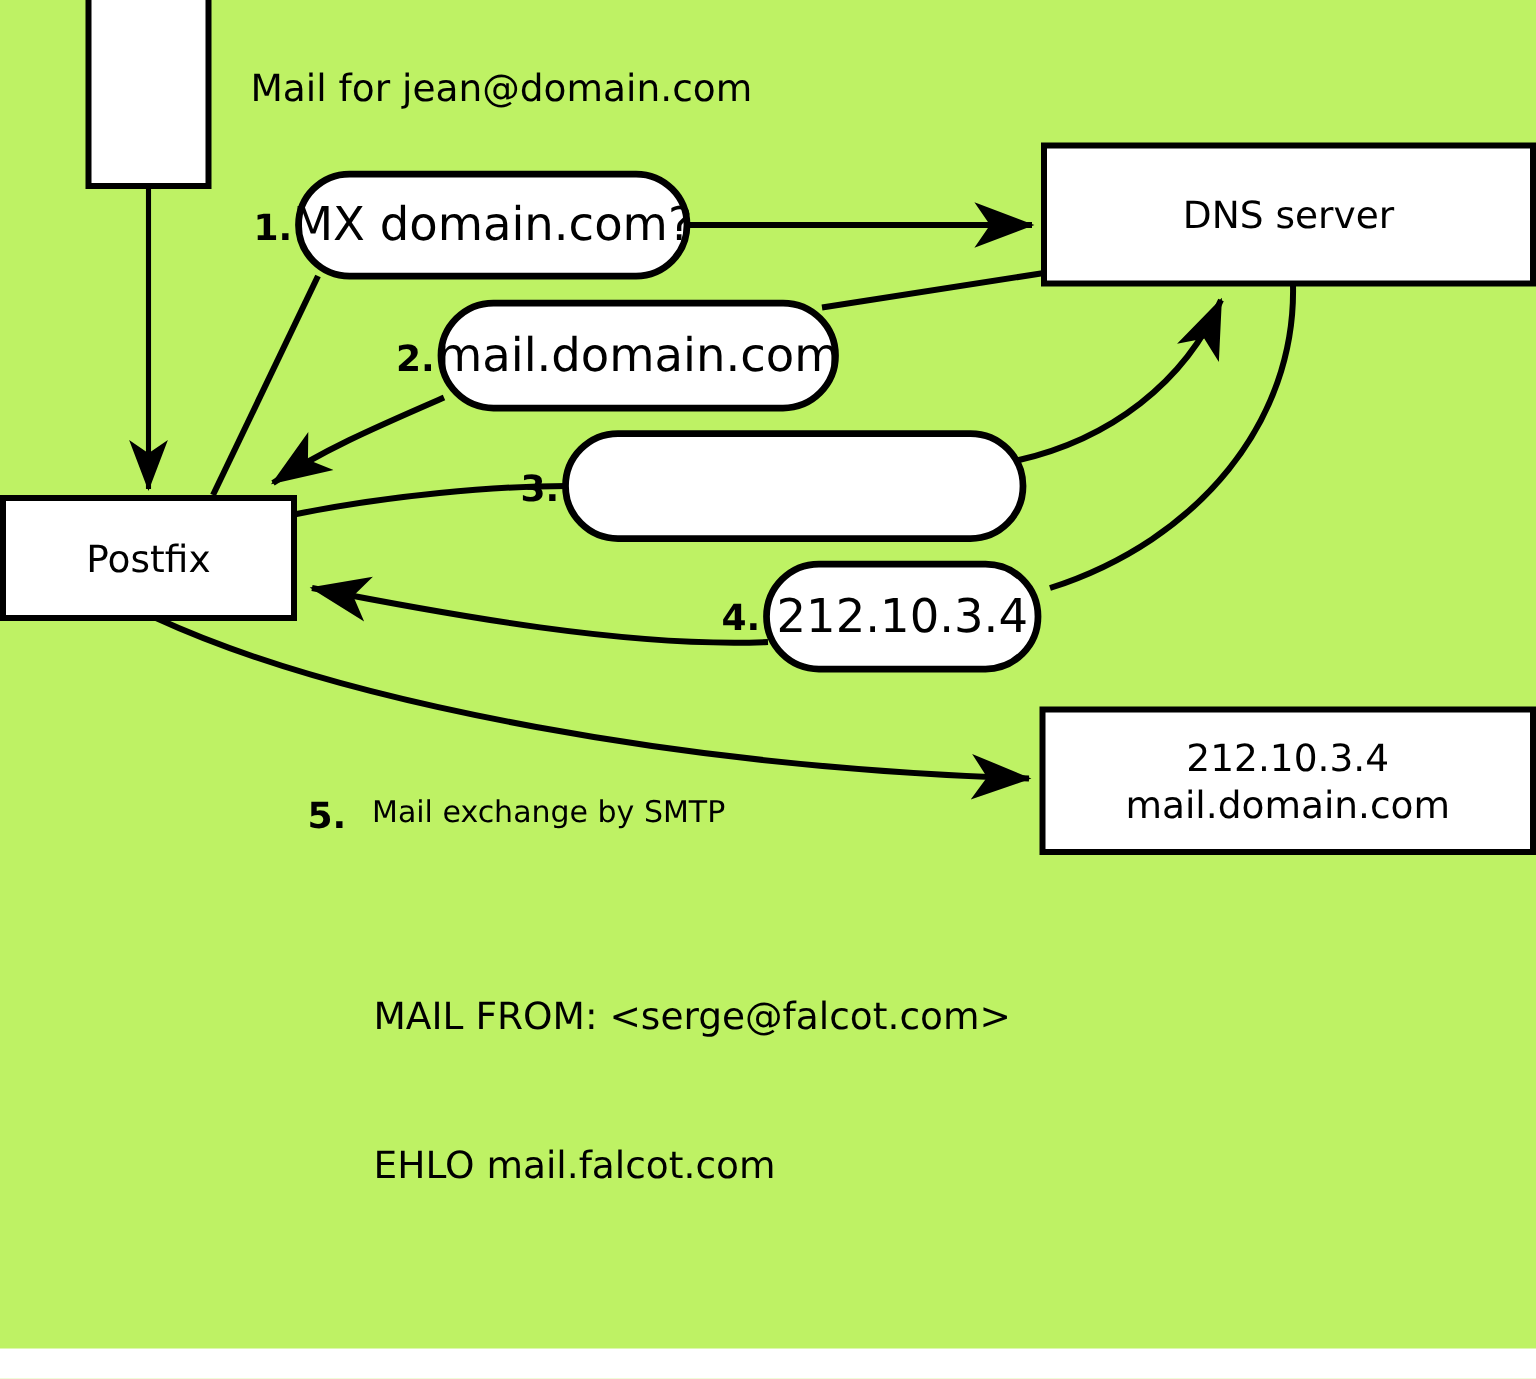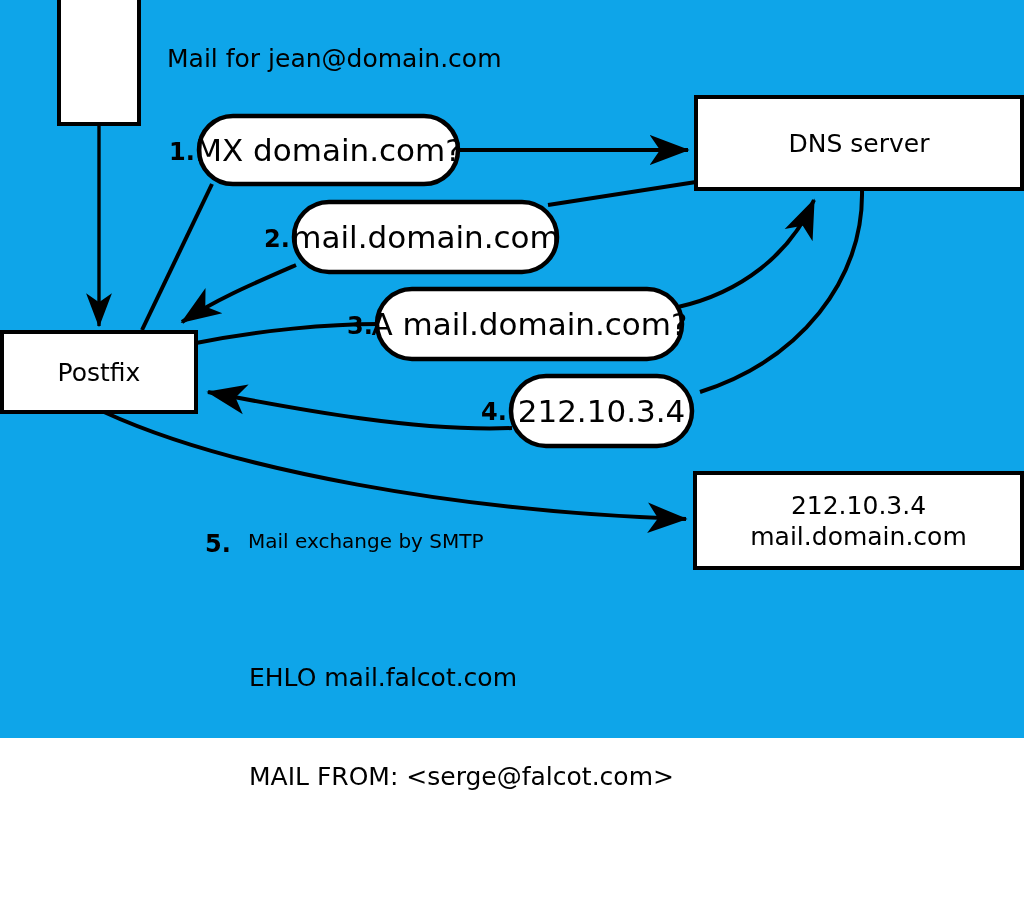--- a/index.html
+++ b/index.html
@@ -10,22 +10,22 @@
   body {
     width: 1024px;
     height: 919px;
     overflow: hidden;
     font-family: "DejaVu Sans", sans-serif;
     color: #000000;
   }
   #canvas {
     position: relative;
     width: 1024px;
-    height: 738px;
-    background: #0ea5e9;
+    height: 899px;
+    background: #bef264;
   }
   svg.layer {
     position: absolute;
     left: 0;
     top: 0;
     width: 1024px;
     height: 919px;
   }
   .node-text {
     position: absolute;
@@ -136,28 +136,27 @@
   </div>
 
   <div class="step-num" style="left:169px; top:138px;">1.</div>
   <div class="step-num" style="left:264px; top:225px;">2.</div>
   <div class="step-num" style="left:347px; top:312px;">3.</div>
   <div class="step-num" style="left:481px; top:398px;">4.</div>
   <div class="step-num" style="left:205px; top:530px;">5.</div>
 
   <div class="pill-text" style="left:199px; top:116px; width:259px; height:68px;">MX domain.com?</div>
   <div class="pill-text" style="left:294px; top:202px; width:263px; height:70px;">mail.domain.com</div>
-  <div class="pill-text" style="left:377px; top:289px; width:305px; height:70px;">A mail.domain.com?</div>
   <div class="pill-text" style="left:511px; top:376px; width:181px; height:70px;">212.10.3.4</div>
 
   <div class="smtp-label" style="left:248px; top:529px;">Mail exchange by SMTP</div>
 
   <div class="smtp-block" style="left:249px; top:595px;">
+    <div class="smtp-line">MAIL FROM: &lt;serge@falcot.com&gt;</div>
     <div class="smtp-line">EHLO mail.falcot.com</div>
-    <div class="smtp-line">MAIL FROM: &lt;serge@falcot.com&gt;</div>
     
     
     
     
     
     
     
     
   </div>
 

